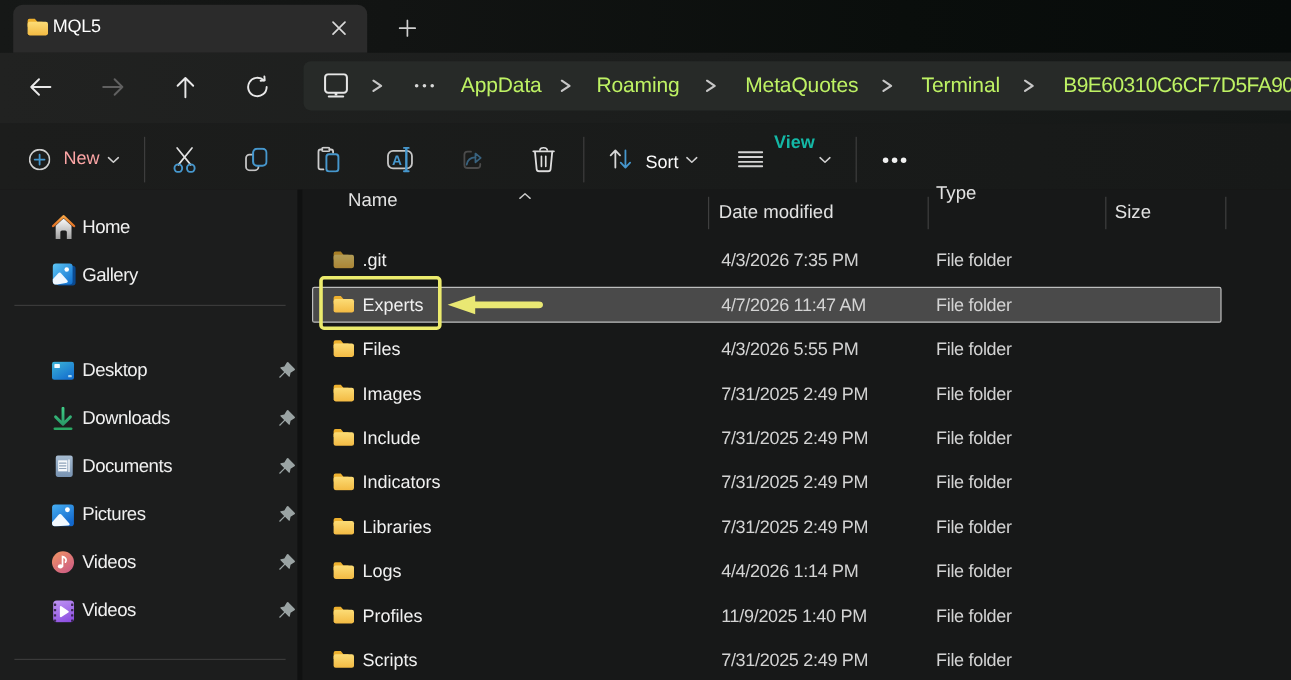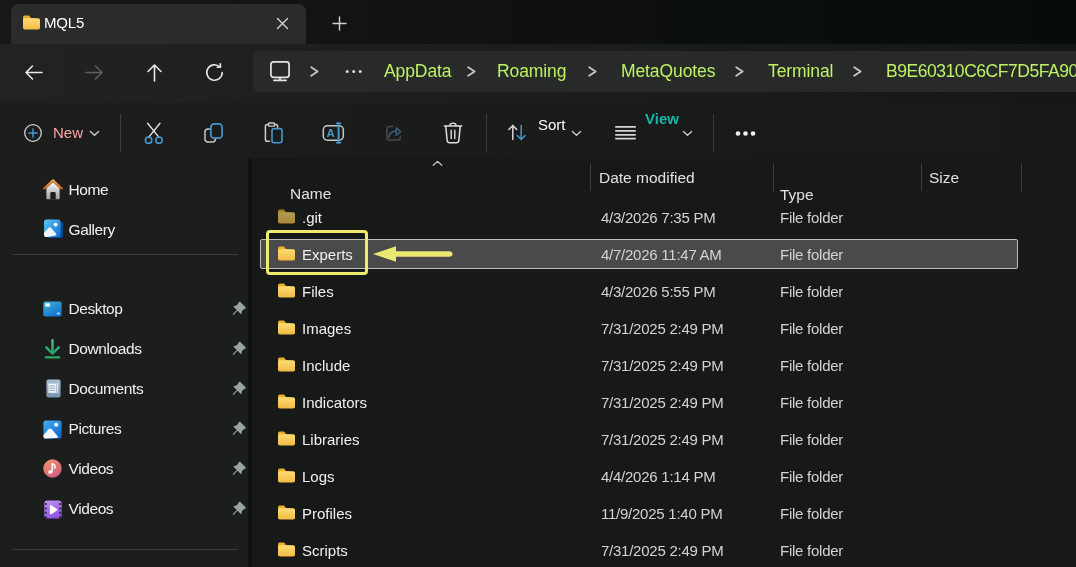--- a/index.html
+++ b/index.html
@@ -139,21 +139,21 @@
   <path d="M6.9 3.7 Q6.9 1.1 10 1.1 Q13.1 1.1 13.1 3.7" stroke="#dedede" stroke-width="1.4" fill="none"></path>
   <path d="M2.8 4.4 L4.2 18.9 Q4.4 20.7 6.2 20.7 H13.8 Q15.6 20.7 15.8 18.9 L17.2 4.4" stroke="#dedede" stroke-width="1.5" fill="none" stroke-linecap="round"></path>
   <path d="M8.2 8.3 V16.6 M11.8 8.3 V16.6" stroke="#dedede" stroke-width="1.4" stroke-linecap="round"></path>
 </svg>
 <div class="abs" style="left:486px;top:114px;width:1px;height:38px;background:#3d3d3d;"></div>
 
 <svg style="left:506.5px;top:123px" width="20" height="19" viewBox="0 0 20 19">
   <path d="M5.8 16.6 V2.6 M1.9 6.5 L5.8 2.4 L9.7 6.5" stroke="#d8d8d8" stroke-width="1.5" fill="none" stroke-linecap="round" stroke-linejoin="round"></path>
   <path d="M14.2 2.4 V16.4 M10.3 12.5 L14.2 16.6 L18.1 12.5" stroke="#4697cd" stroke-width="1.5" fill="none" stroke-linecap="round" stroke-linejoin="round"></path>
 </svg>
-<div class="t" style="left:538px;top:116px;color:#fafafa;">Sort</div>
+<div class="t" style="left:538px;top:127px;color:#fafafa;">Sort</div>
 <svg style="left:571px;top:130px" width="11" height="7" viewBox="0 0 11 7">
     <path d="M1.4 1.4 L5.5 5.2 L9.6 1.4" stroke="#cfcfcf" stroke-width="1.3" fill="none" stroke-linecap="round" stroke-linejoin="round"></path>
   </svg>
 
 <svg style="left:614.5px;top:125px" width="21" height="16" viewBox="0 0 21 16">
   <path d="M0.8 1.9 H20.2 M0.8 5.9 H20.2 M0.8 9.9 H20.2 M0.8 13.6 H20.2" stroke="#d4d4d4" stroke-width="1.6" stroke-linecap="round"></path>
 </svg>
 <div class="t" style="left:645px;top:110px;color:#14b8a6;font-weight:bold;">View</div>
 <svg style="left:682px;top:130px" width="11" height="7" viewBox="0 0 11 7">
     <path d="M1.4 1.4 L5.5 5.2 L9.6 1.4" stroke="#cfcfcf" stroke-width="1.3" fill="none" stroke-linecap="round" stroke-linejoin="round"></path>
@@ -301,26 +301,26 @@
 <svg style="left:229.5px;top:421px" width="17" height="17" viewBox="0 0 14 14">
     <path d="M8.9 1.2 L12.8 5.1 Q13.4 5.7 12.7 6.2 L10 7.9 L9.5 10.3 Q9.3 11.1 8.7 10.5 L6.2 8 L2.7 11.5 L2.1 10.9 L5.6 7.4 L3.1 4.9 Q2.5 4.3 3.3 4.1 L5.7 3.6 L7.4 0.9 Q7.9 0.2 8.5 0.8 Z" fill="#9aa3a3"></path>
   </svg>
 <svg style="left:229.5px;top:461px" width="17" height="17" viewBox="0 0 14 14">
     <path d="M8.9 1.2 L12.8 5.1 Q13.4 5.7 12.7 6.2 L10 7.9 L9.5 10.3 Q9.3 11.1 8.7 10.5 L6.2 8 L2.7 11.5 L2.1 10.9 L5.6 7.4 L3.1 4.9 Q2.5 4.3 3.3 4.1 L5.7 3.6 L7.4 0.9 Q7.9 0.2 8.5 0.8 Z" fill="#9aa3a3"></path>
   </svg>
 <svg style="left:229.5px;top:501px" width="17" height="17" viewBox="0 0 14 14">
     <path d="M8.9 1.2 L12.8 5.1 Q13.4 5.7 12.7 6.2 L10 7.9 L9.5 10.3 Q9.3 11.1 8.7 10.5 L6.2 8 L2.7 11.5 L2.1 10.9 L5.6 7.4 L3.1 4.9 Q2.5 4.3 3.3 4.1 L5.7 3.6 L7.4 0.9 Q7.9 0.2 8.5 0.8 Z" fill="#9aa3a3"></path>
   </svg>
 
-<div class="t hd" style="left:290px;top:185px;text-align:right;">Name</div>
+<div class="t hd" style="left:290px;top:159px;text-align:right;">Name</div>
 <svg style="left:432px;top:160px" width="11" height="7" viewBox="0 0 11 7">
     <path d="M1.2 5.3 L5.5 1.4 L9.8 5.3" stroke="#c8c8c8" stroke-width="1.2" fill="none" stroke-linecap="round" stroke-linejoin="round"></path>
   </svg>
 <div class="t hd" style="left:599px;top:169px;">Date modified</div>
-<div class="t hd" style="left:780px;top:186px;">Type</div>
+<div class="t hd" style="left:780px;top:153px;">Type</div>
 <div class="t hd" style="left:929px;top:169px;">Size</div>
 <div class="abs" style="left:590px;top:164px;width:1px;height:27px;background:#3f3f3f;"></div>
 <div class="abs" style="left:773px;top:164px;width:1px;height:27px;background:#3f3f3f;"></div>
 <div class="abs" style="left:921px;top:164px;width:1px;height:27px;background:#3f3f3f;"></div>
 <div class="abs" style="left:1021px;top:164px;width:1px;height:27px;background:#3f3f3f;"></div>
 
 <div class="abs" style="left:260px;top:239px;width:758px;height:30px;background:#4a4a4a;border:1px solid #bdbdbd;border-radius:2px;"></div>
 
 <svg style="left:277px;top:208.0px;" width="19" height="16" viewBox="0 0 19 16" opacity="0.68">
   <path d="M1 3.4 Q1 1.6 2.6 1.6 h4.4 l2.2 2.6 h4.2 v4 H1 z" fill="#edb02e"></path>

